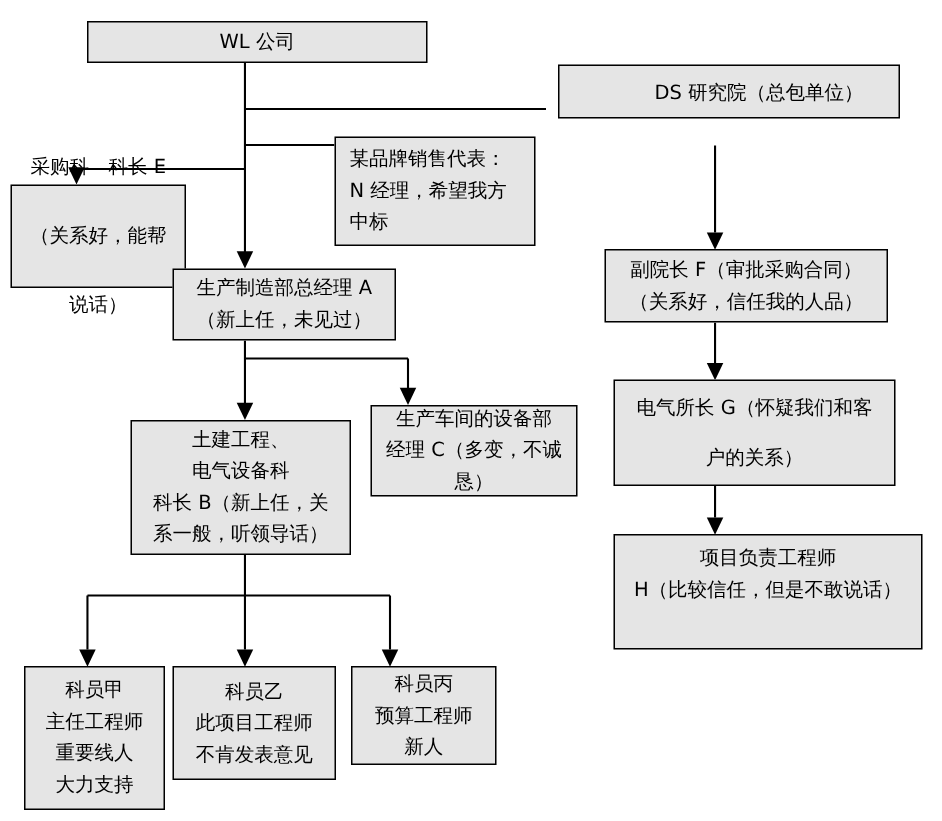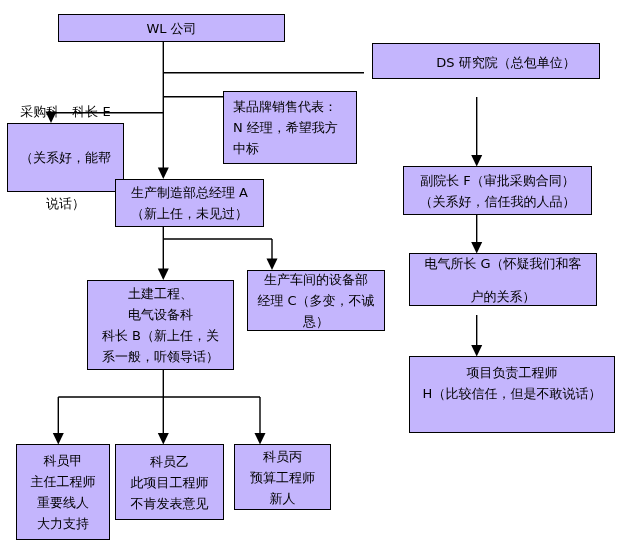--- a/index.html
+++ b/index.html
@@ -8,21 +8,21 @@
     width:628px;height:547px;
     background:#ffffff;
     font-family:"DejaVu Sans", sans-serif;
     color:#000;
     overflow:hidden;
   }
   #connectors{position:absolute;left:0;top:0;width:628px;height:547px;}
   .node{
     position:absolute;
     box-sizing:border-box;
-    background:#c4b5fd;
+    background:#e5e5e5;
     border:1.5px solid #000000;
     display:flex;
     flex-direction:column;
     align-items:center;
     justify-content:center;
     text-align:center;
     font-size:13px;
     line-height:21px;
   }
   .node .ln{display:block;white-space:nowrap;}
@@ -105,21 +105,21 @@
     <span class="ln">生产车间的设备部</span>
     <span class="ln">经理 C（多变，不诚</span>
     <span class="ln">恳）</span>
   </div>
 
   <div class="node" style="left:403px;top:166px;width:189px;height:49px;">
     <span class="ln">副院长 F（审批采购合同）</span>
     <span class="ln">（关系好，信任我的人品）</span>
   </div>
 
-  <div class="node" style="left:409px;top:253px;width:188px;height:53px;gap:12px;">
+  <div class="node" style="left:409px;top:253px;width:188px;height:71px;gap:12px;">
     <span class="ln">电气所长 G（怀疑我们和客</span>
     <span class="ln">户的关系）</span>
   </div>
 
   <div class="node v-top" style="left:409px;top:356px;width:206px;height:77px;padding-top:5px;">
     <span class="ln">项目负责工程师</span>
     <span class="ln">H（比较信任，但是不敢说话）</span>
   </div>
 
   <div class="node" style="left:16px;top:444px;width:94px;height:96px;">

